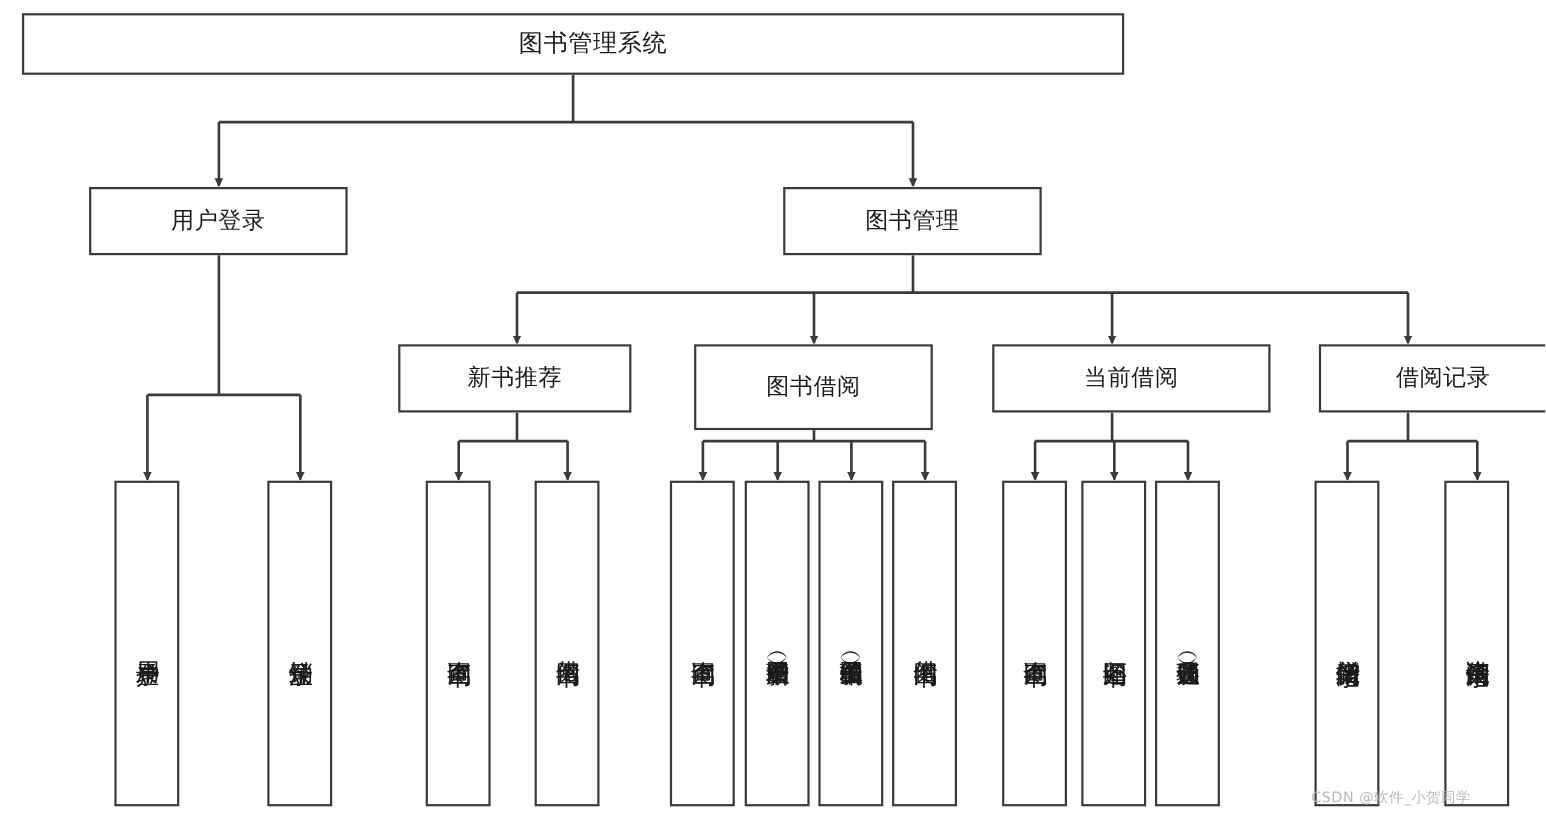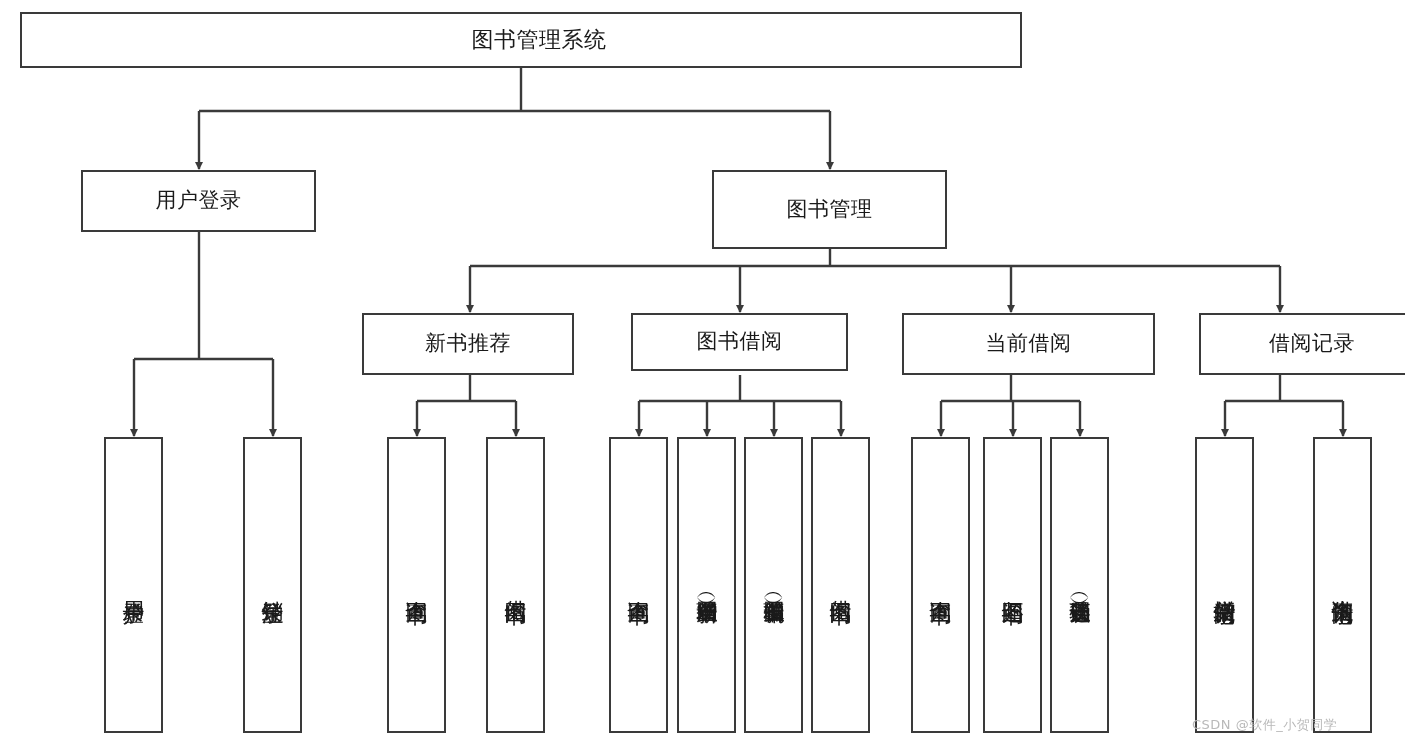--- a/index.html
+++ b/index.html
@@ -125,27 +125,27 @@
       </g>
   </svg>
 
   <div id="nodes">
       <div class="node h root" style="left: 20px; top: 12px; width: 1002px; height: 56px; padding-left: 36px;">
         <span class="label">图书管理系统</span>
       </div>
       <div class="node h" style="left: 81px; top: 170px; width: 235px; height: 62px;">
         <span class="label">用户登录</span>
       </div>
-      <div class="node h" style="left: 712px; top: 170px; width: 235px; height: 79px;">
+      <div class="node h" style="left: 712px; top: 170px; width: 235px; height: 62px;">
         <span class="label">图书管理</span>
       </div>
       <div class="node h" style="left: 362px; top: 313px; width: 212px; height: 62px;">
         <span class="label">新书推荐</span>
       </div>
-      <div class="node h" style="left: 631px; top: 313px; width: 217px; height: 58px;">
+      <div class="node h" style="left: 631px; top: 313px; width: 217px; height: 78px;">
         <span class="label">图书借阅</span>
       </div>
       <div class="node h" style="left: 902px; top: 313px; width: 253px; height: 62px;">
         <span class="label">当前借阅</span>
       </div>
       <div class="node h" style="left: 1199px; top: 313px; width: 226px; height: 62px;">
         <span class="label">借阅记录</span>
       </div>
       <div class="node v" style="left: 104px; top: 437px; width: 59px; height: 296px;">
         <span class="label">用户登录</span>

